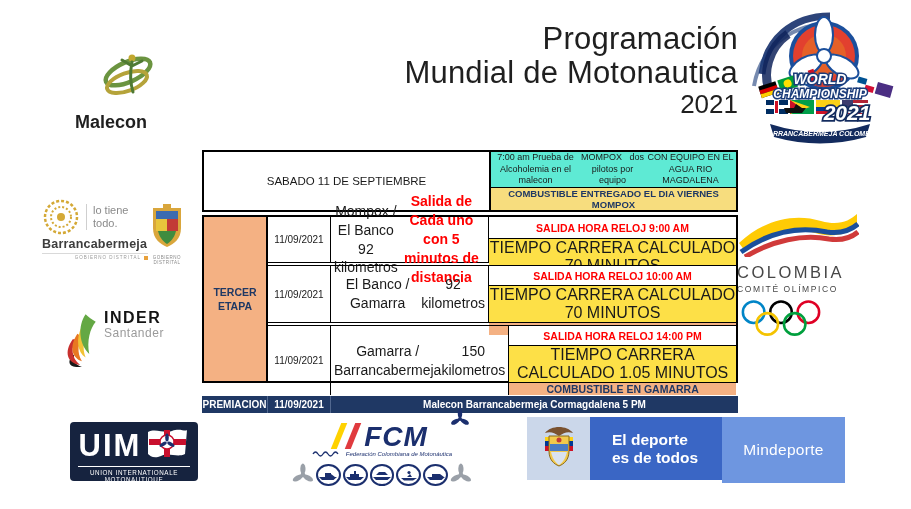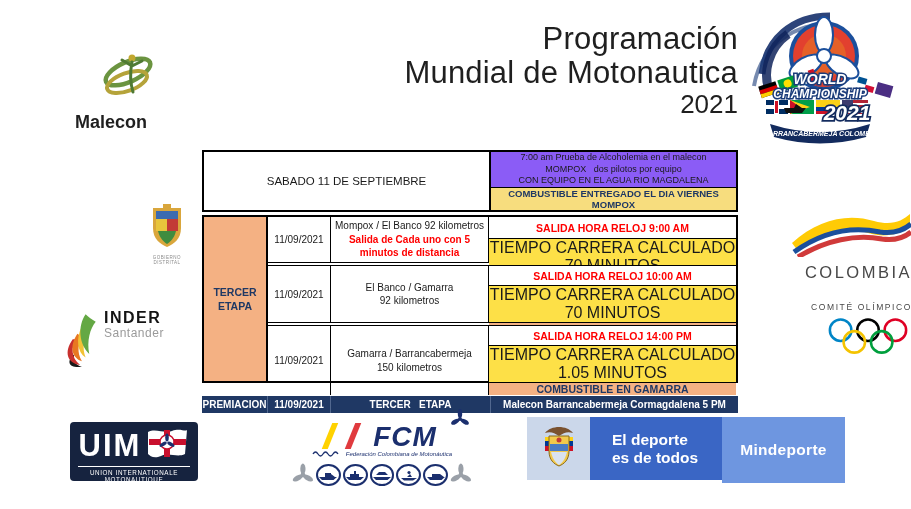--- a/index.html
+++ b/index.html
@@ -11,33 +11,33 @@
   .title{position:absolute;top:22px;right:173px;text-align:right;color:#1f1f1f;line-height:1.1}
   .title .l12{font-size:31px;letter-spacing:.2px}
   .title .l3{font-size:26px}
 
   
   .table{position:absolute;left:202px;top:150px;width:536px;font-family:"Liberation Sans",sans-serif}
   .cell{display:flex;align-items:center;justify-content:center;text-align:center}
   .hdr{display:flex;border:2px solid #000;height:62px;background:#fff}
   .hdr-day{flex:0 0 287px;border-right:2px solid #000;font-size:11.5px}
   .hdr-right{flex:1;display:flex;flex-direction:column}
-  .hdr-note{flex:1;background:#8b5cf6;border-bottom:1.5px solid #000;flex-direction:column;
+  .hdr-note{flex:1;background:#5eead4;border-bottom:1.5px solid #000;flex-direction:row;
             font-size:9px;line-height:1.3;white-space:pre-wrap}
   .hdr-fuel{flex:0 0 19px;background:#F7DD7E;font-size:9.5px;font-weight:bold;color:#1F3864}
   .main{display:flex;border:2px solid #000;margin-top:3px;height:168px}
   .stage{flex:0 0 64px;background:#F4B183;border-right:2px solid #000;flex-direction:column;
          font-size:10.5px;font-weight:bold;color:#1F3864;line-height:1.35}
   .rows{flex:1;display:flex;flex-direction:column}
   .rowg{display:flex}
   .rowg:not(:last-child){border-bottom:1.5px solid #000;margin-bottom:2px}
   .rowg:not(:first-child){border-top:1.5px solid #000}
   .rg1{height:46px}.rg2{height:58px}.rg3{flex:1}
   .cdate{flex:0 0 63px;border-right:1.5px solid #000;font-size:10px}
-  .cdesc{flex:0 0 158px;border-right:1.5px solid #000;flex-direction:column;font-size:10px;line-height:1.35;padding:12px 3px}
+  .cdesc{flex:0 0 158px;border-right:1.5px solid #000;font-size:14px;line-height:1.35;padding:12px 3px}
   .cdesc .red{color:#FF0000;font-weight:bold}
   .cright{flex:1;display:flex;flex-direction:column}
   .cstart{background:#fff;color:#FF0000;font-weight:bold;font-size:10.5px;border-bottom:1.5px solid #000;flex:0 0 20px}
   .rg1 .cstart{flex:0 0 22px}
   .cdur{background:#fde047;font-size:16px;flex:0 0 19px}
   .rg1 .cdur{flex:1}
   .cdur.bb{border-bottom:1.5px solid #000}
   .cfuel{background:#F4B183;color:#1F3864;font-weight:bold;font-size:10.5px;flex:1}
   .foot{display:flex;margin-top:13px;height:17px;background:#1F3864;color:#fff;font-weight:bold;font-size:10px}
   .foot .cell{white-space:pre-wrap}
@@ -56,48 +56,48 @@
   .barranca .gov{display:flex;align-items:center;justify-content:flex-end;gap:3px;border-top:1px solid #d9d9d9;
                  margin-top:2px;padding-top:1px;color:#9a9a9a;font-size:4.5px;letter-spacing:1px}
   .barranca .gov i{width:4px;height:4px;background:#E8A13C;display:inline-block}
   .crest{position:absolute;left:146px;top:203px;width:42px;text-align:center}
   .crest .cap{font-size:4.5px;color:#8a8a8a;letter-spacing:.5px;line-height:1.2}
   .inder{position:absolute;left:58px;top:310px;display:flex;align-items:flex-start;}
   .inder .nm{font-size:16px;font-weight:bold;color:#141414;letter-spacing:1.5px;line-height:1}
   .inder .rg{font-size:12px;color:#9a9a9a;letter-spacing:.5px}
 
   
-  .coc{position:absolute;left:774px;top:211px;width:138px;text-align:right}
+  .coc{position:absolute;left:737px;top:211px;width:138px;text-align:left}
   .coc .country{font-size:16.5px;color:#474747;letter-spacing:2.5px;margin-top:2px}
-  .coc .committee{font-size:8.5px;color:#474747;letter-spacing:1.6px;margin-top:20px}
+  .coc .committee{font-size:8.5px;color:#474747;letter-spacing:1.6px;margin-top:2px}
   .wc{position:absolute;left:744px;top:4px}
 
   
   .uim{position:absolute;left:70px;top:422px;width:128px;height:59px;background:#16233F;border-radius:4px;
        padding:5px 8px 4px 8px;color:#fff}
   .uim .row{display:flex;align-items:center;justify-content:center;gap:4px;height:36px}
   .uim .acr{font-size:31px;font-weight:bold;letter-spacing:2px;line-height:1}
   .uim .sub{border-top:1px solid #fff;margin-top:3px;padding-top:2px;font-size:6.3px;letter-spacing:.6px;text-align:center}
   .fcm{position:absolute;left:292px;top:415px;width:180px}
-  .fcm .toprow{display:flex;align-items:flex-end;justify-content:center;gap:17px;position:relative;height:34px}
+  .fcm .toprow{display:flex;align-items:flex-end;justify-content:center;gap:8px;position:relative;height:34px}
   .fcm .stripe{width:6px;height:26px;transform:skewX(-22deg);display:inline-block}
   .fcm .s1{background:#FFD200}.fcm .s2{background:#E03A3E}
   .fcm .acr{font-size:28px;font-weight:bold;font-style:italic;color:#1B2F6E;letter-spacing:1px;line-height:.9}
   .fcm .prop-tr{position:absolute;right:2px;top:-6px}
   .fcm .midrow{display:flex;align-items:center;justify-content:center;gap:4px;margin-top:1px}
   .fcm .full{font-size:6px;font-style:italic;color:#1B2F6E}
   .fcm .boats{display:flex;align-items:center;justify-content:center;gap:2px;margin-top:5px}
   .oval{width:27px;height:22px;border:2px solid #1B2F6E;border-radius:50%;background:#fff;
         display:flex;align-items:center;justify-content:center}
   .mind{position:absolute;left:527px;top:417px;display:flex;align-items:flex-start}
   .mind-crest{width:63px;height:63px;background:#CBD7EA;display:flex;align-items:center;justify-content:center}
   .mind-mid{width:132px;height:63px;background:#3A66C5;color:#fff;display:flex;flex-direction:column;
             justify-content:center;padding-left:22px;font-weight:bold;font-size:15.5px;line-height:1.15}
   .mind-right{width:123px;height:66px;background:#6E96E0;color:#fff;display:flex;align-items:center;
-              justify-content:center;font-size:15.5px;font-weight:bold;letter-spacing:.3px}
+              justify-content:center;font-size:15.5px;font-weight:normal;letter-spacing:.3px}
 </style>
 </head>
 <body>
 
 <div id="canvas">
 
   <div class="title">
     <div class="l12">Programación</div>
     <div class="l12">Mundial de Motonautica</div>
     <div class="l3">2021</div>
@@ -167,20 +167,38 @@
   <div class="inderba">
     <svg width="70" height="60" viewBox="0 0 70 60">
       <ellipse cx="36" cy="26" rx="24" ry="10" fill="none" stroke="#6B9440" stroke-width="4.5" transform="rotate(-24 36 26)"></ellipse>
       <ellipse cx="35" cy="36" rx="21" ry="9" fill="none" stroke="#B5A33A" stroke-width="4" transform="rotate(-20 35 36)"></ellipse>
       <circle cx="40" cy="12" r="3.5" fill="#C1A72F"></circle>
       <path d="M40,16 C38,26 38,36 41,46 M40,20 L30,14 M40,20 L50,15" stroke="#4F7A33" stroke-width="3" fill="none" stroke-linecap="round"></path>
     </svg>
     <div class="lbl">Malecon</div>
   </div>
 
+  <div class="barranca">
+    <div class="toprow">
+      <svg width="38" height="38" viewBox="0 0 38 38">
+        <circle cx="19" cy="19" r="16" fill="none" stroke="#D4A937" stroke-width="2.5" stroke-dasharray="3 2"></circle>
+        <circle cx="19" cy="19" r="10" fill="none" stroke="#D4A937" stroke-width="2" stroke-dasharray="2 2"></circle>
+        <circle cx="19" cy="19" r="4" fill="#D4A937"></circle>
+      </svg>
+      <div class="tag">
+        <div>lo tiene</div>
+        <div>todo.</div>
+      </div>
+    </div>
+    <div class="name">Barrancabermeja</div>
+    <div class="gov">
+        <span>GOBIERNO DISTRITAL</span>
+        <i></i>
+      </div>
+  </div>
 
   <div class="crest">
     <svg width="34" height="48" viewBox="0 0 34 48">
       <path d="M3,5 h28 v20 c0,11 -7,16 -14,19 c-7,-3 -14,-8 -14,-19 Z" fill="#D9A63C"></path>
       <path d="M6,8 h22 v8 h-22 Z" fill="#3C6BB0"></path>
       <path d="M6,16 h11 v12 h-11 Z" fill="#E8C53C"></path>
       <path d="M17,16 h11 v12 h-11 Z" fill="#C23A36"></path>
       <path d="M8,28 c2,8 6,11 9,13 c3,-2 7,-5 9,-13 Z" fill="#3F8C3F"></path>
       <rect x="13" y="1" width="8" height="4" fill="#D9A63C"></rect>
     </svg>
@@ -275,21 +293,20 @@
             <div class="cell cfuel">COMBUSTIBLE EN GAMARRA</div>
           </div>
         </div>
 
       </div>
     </div>
 
     <div class="foot">
       <div class="cell f1">PREMIACION</div>
       <div class="cell f2">11/09/2021</div>
-      <div class="cell f3">TERCER   ETAPA</div>
       <div class="cell f4">Malecon Barrancabermeja Cormagdalena 5 PM</div>
     </div>
   </div>
 
   <div class="uim">
     <div class="row">
       <span class="acr">UIM</span>
       <svg width="44" height="34" viewBox="0 0 44 34">
         <path d="M3,4 C11,0 19,6 27,3 C35,0 40,4 42,2 L40,26 C32,30 24,24 16,28 C9,31 5,28 3,26 Z" fill="#fff"></path>
         <rect x="19" y="2" width="6" height="27" fill="#C8102E"></rect>

